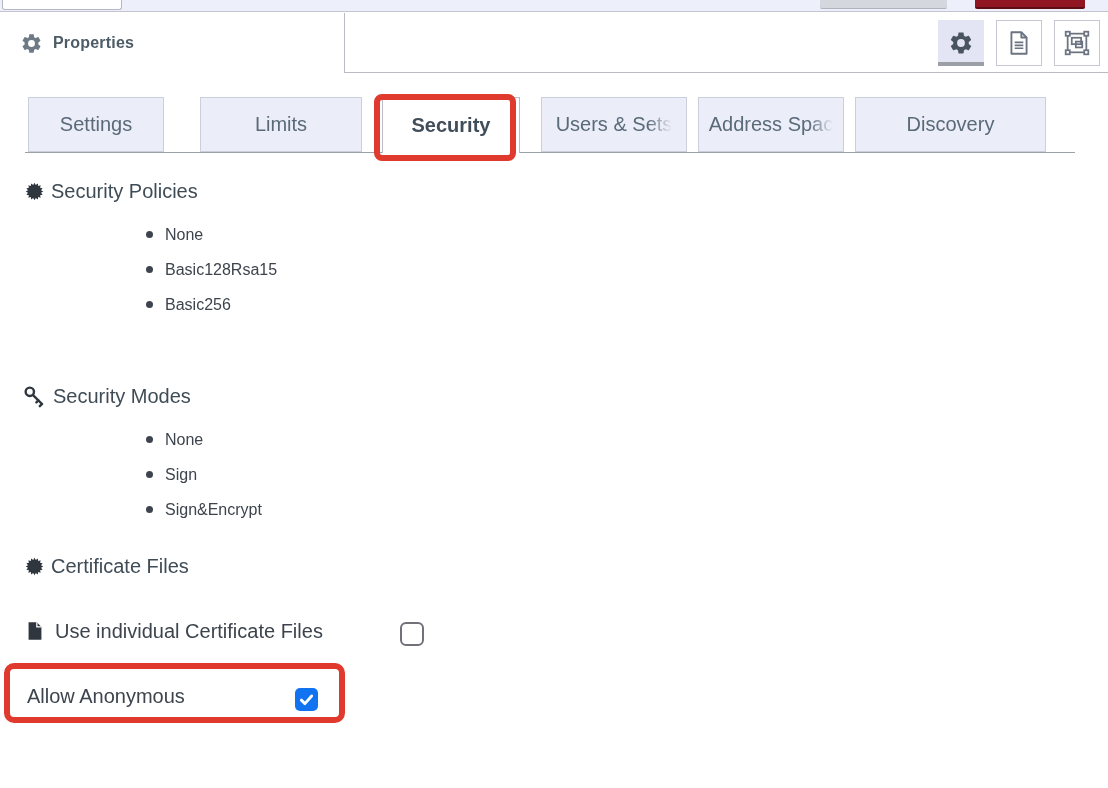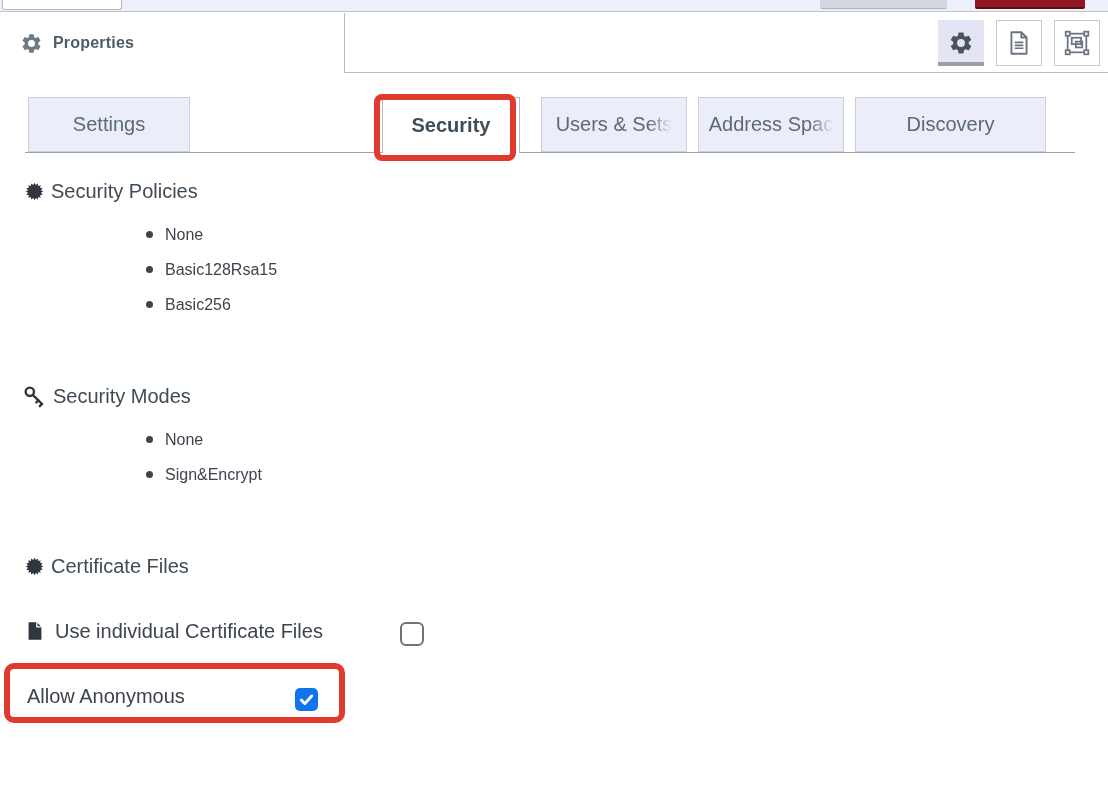--- a/index.html
+++ b/index.html
@@ -29,21 +29,21 @@
     background:#ffffff;border:1px solid #c6c9d3;position:relative;cursor:pointer;}
   .tool-btn.active{background:#e3e5f4;border:none;}
   .tool-btn.active .active-underline{position:absolute;left:0;bottom:0;width:100%;height:4px;background:#9aa0a6;}
 
   
   .tab-row{position:absolute;left:25px;top:97px;width:1050px;height:56px;}
   .tab-row::after{content:"";position:absolute;left:0;right:0;bottom:0;height:1px;background:#9ba1a8;}
   .tab{position:absolute;top:0;height:55px;background:#ebedf8;border:1px solid #cbcedb;
     display:flex;align-items:center;justify-content:center;font-size:20px;color:#5a6a79;
     cursor:pointer;z-index:1;}
-  .tab-settings{left:3px;width:162px;}
+  .tab-settings{left:3px;width:136px;}
   .tab-limits{left:175px;width:162px;}
   .tab-security{left:357px;width:138px;height:56px;background:#ffffff;
     border:1px solid #b9bcc6;border-bottom:none;font-weight:bold;color:#404e5a;z-index:2;}
   .tab-users{left:516px;width:146px;}
   .tab-address{left:673px;width:146px;}
   .tab-discovery{left:830px;width:191px;}
   .tab.fade .tab-label{white-space:nowrap;
     -webkit-mask-image:linear-gradient(90deg,#000 calc(100% - 24px),rgba(0,0,0,0) 100%);
     mask-image:linear-gradient(90deg,#000 calc(100% - 24px),rgba(0,0,0,0) 100%);}
   .tab-annotation{position:absolute;left:349px;top:-3px;width:142px;height:67px;
@@ -128,20 +128,23 @@
             </svg>
         </span>
       </div>
     </div>
   </div>
 
   <div class="tab-row">
     <div class="tab tab-settings">
       <span class="tab-label">Settings</span>
     </div>
+    <div class="tab tab-limits">
+      <span class="tab-label">Limits</span>
+    </div>
     <div class="tab tab-security">
       <span class="tab-label">Security</span>
     </div>
     <div class="tab fade tab-users">
       <span class="tab-label">Users &amp; Sets</span>
     </div>
     <div class="tab fade tab-address">
       <span class="tab-label">Address Spac</span>
     </div>
     <div class="tab tab-discovery">
@@ -170,20 +173,21 @@
           <circle cx="7.5" cy="7.5" r="4"></circle>
           <path d="M10.6 10.6 19.2 19.2"></path>
           <path d="M19.2 19.2 17.1 21.3"></path>
           <path d="M15.7 15.7 13.8 17.6"></path>
         </svg>
     </span>
     <span>Security Modes</span>
   </div>
   <ul class="bullet-list list-modes">
     <li>None</li>
+    <li>Sign</li>
     <li>Sign&amp;Encrypt</li>
   </ul>
 
   <div class="section-heading heading-cf">
     <span class="icon">
       <svg viewBox="0 0 24 24" width="21" height="21">
           <polygon fill="#2f363d" points="22,12 19.45,13.48 21.24,15.83 18.32,16.22 19.07,19.07 16.22,18.32 15.83,21.24 13.48,19.45 12,22 10.52,19.45 8.17,21.24 7.78,18.32 4.93,19.07 5.68,16.22 2.76,15.83 4.55,13.48 2,12 4.55,10.52 2.76,8.17 5.68,7.78 4.93,4.93 7.78,5.68 8.17,2.76 10.52,4.55 12,2 13.48,4.55 15.83,2.76 16.22,5.68 19.07,4.93 18.32,7.78 21.24,8.17 19.45,10.52"></polygon>
         </svg>
     </span>
     <span>Certificate Files</span>

